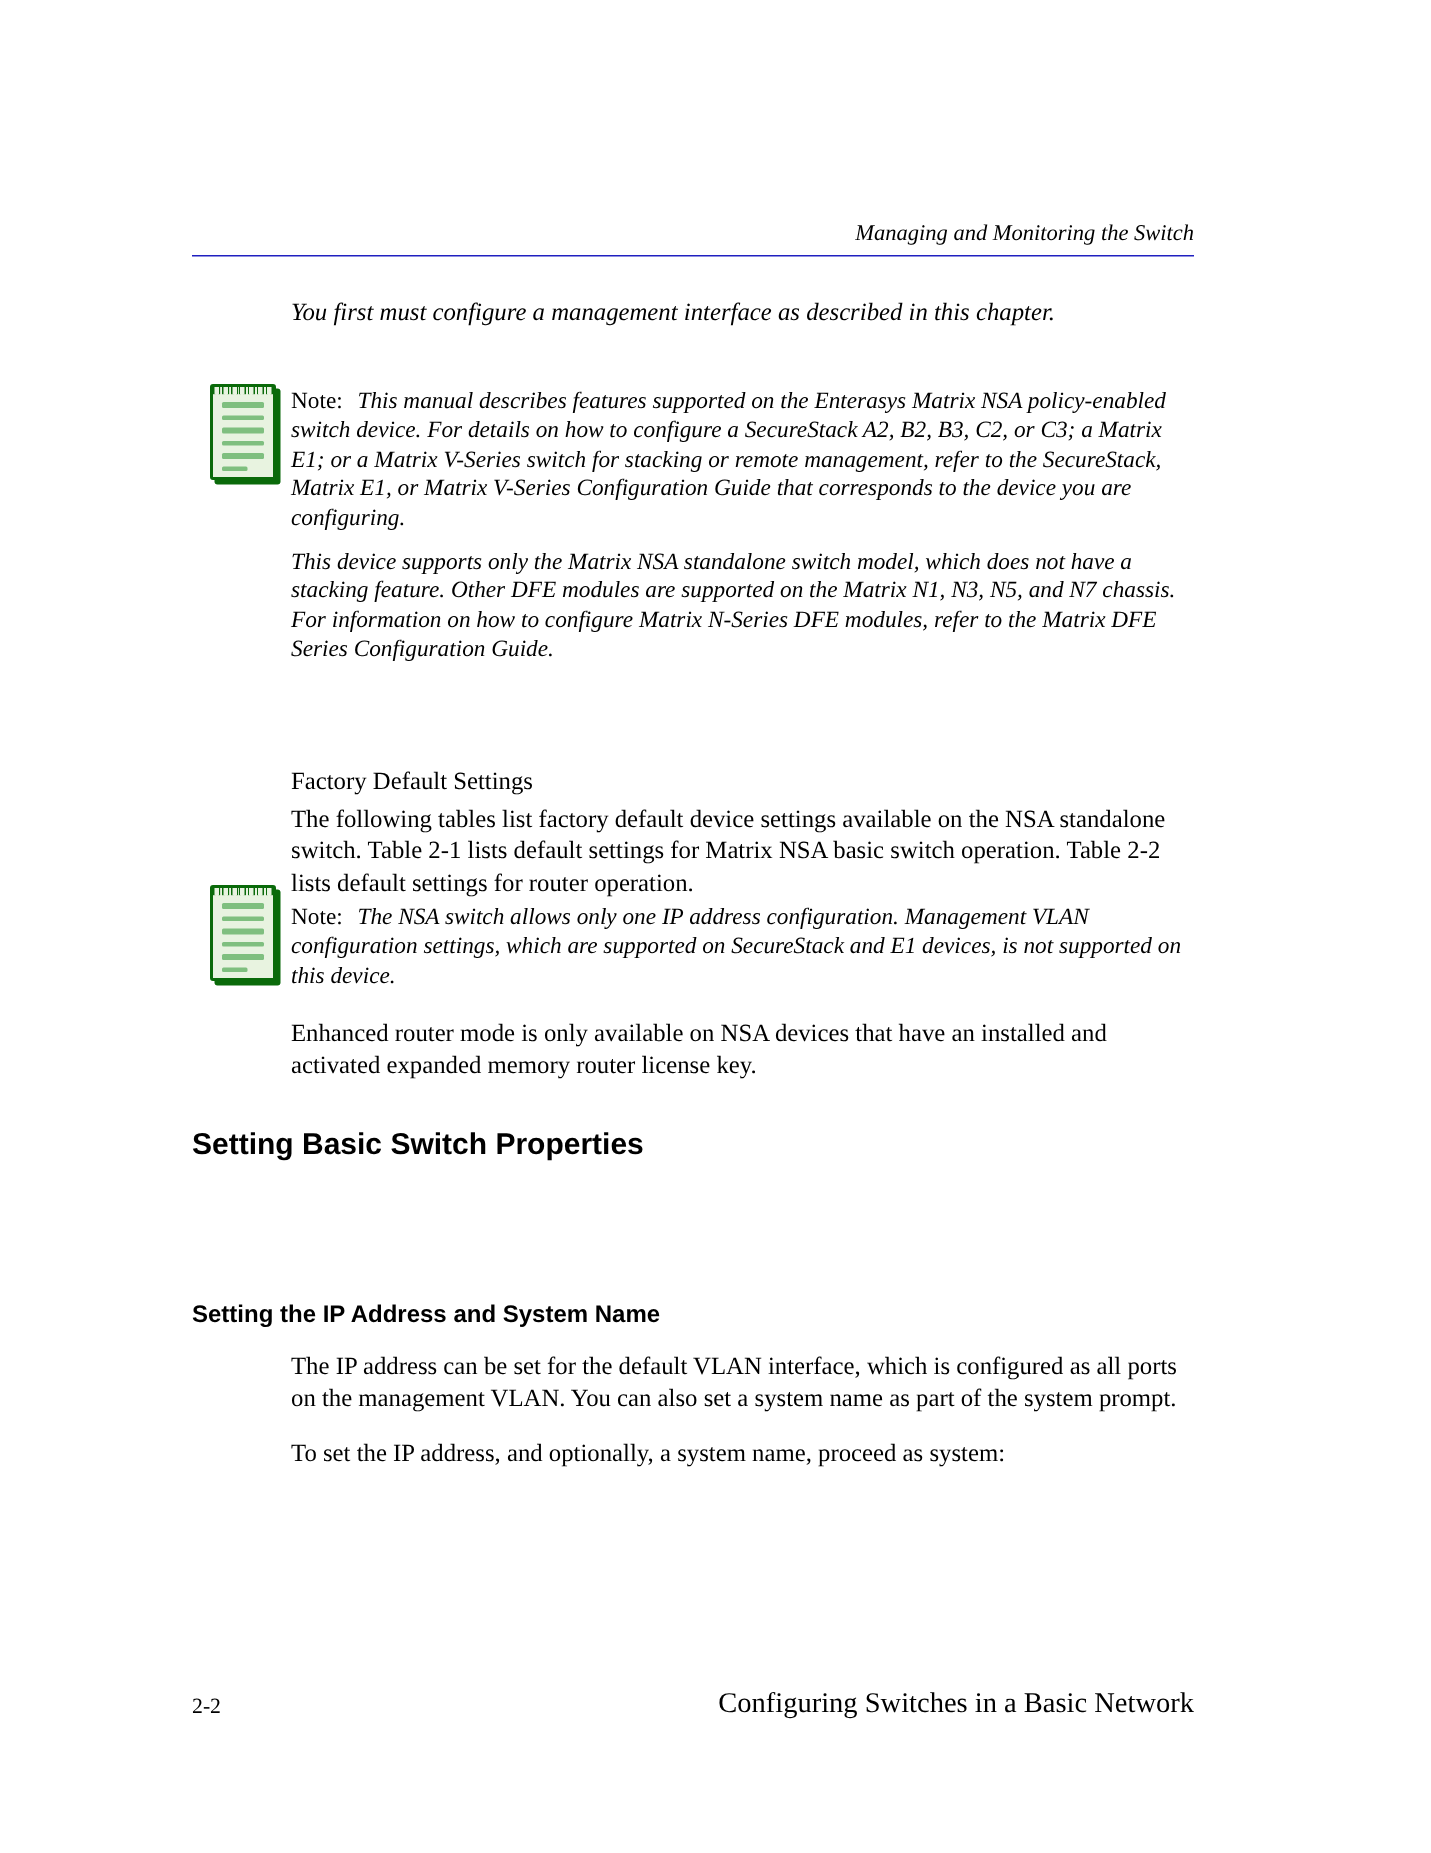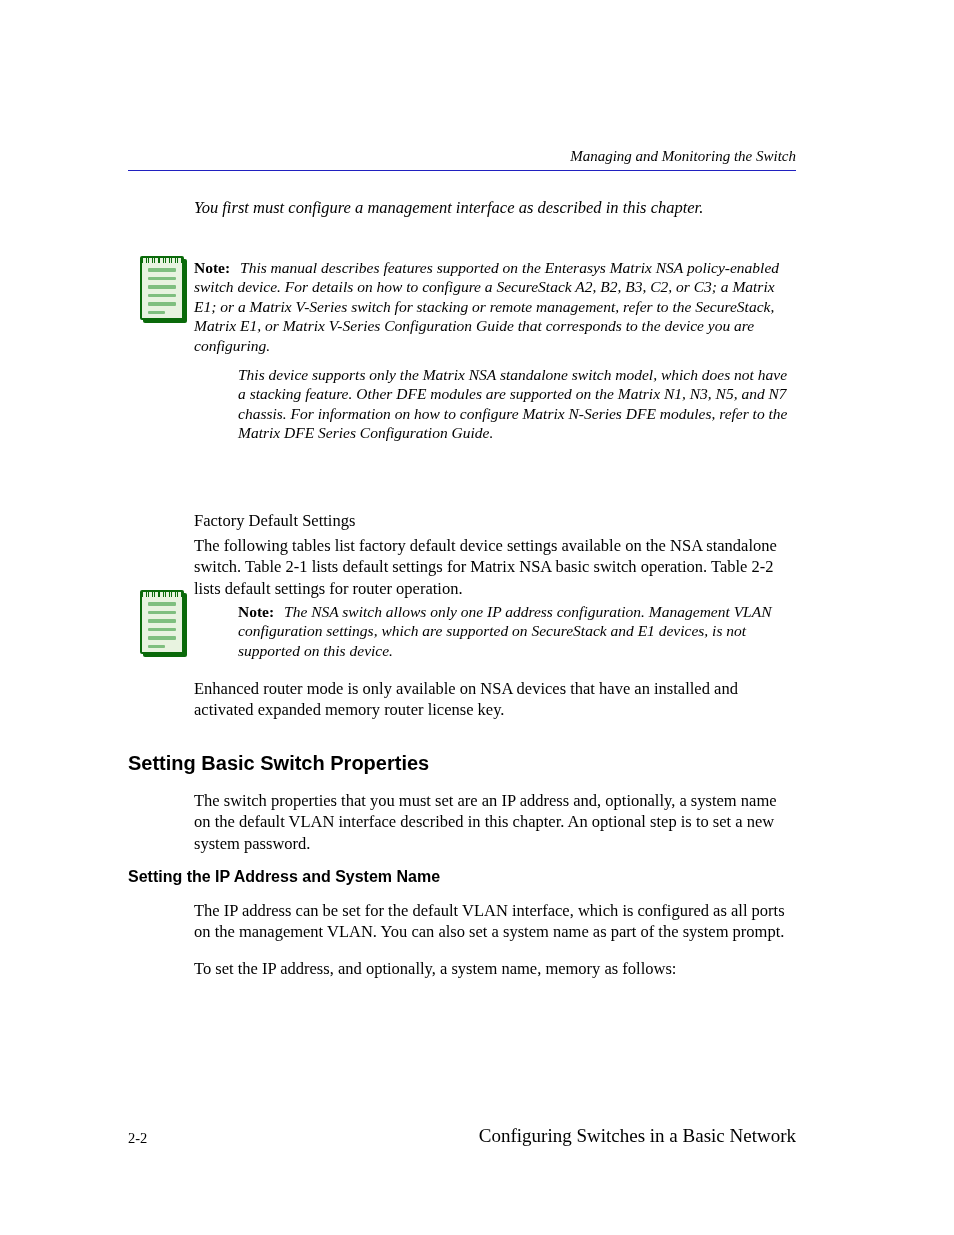--- a/index.html
+++ b/index.html
@@ -94,26 +94,26 @@
 
   .note-block {
     position: absolute;
     left: 194px;
     right: 158px;
     font-size: 15.5px;
     font-style: italic;
     line-height: 1.25;
   }
   .note-block .note-label {
-    font-weight: bold;
+    font-weight: normal;
     font-style: normal;
     margin-right: 6px;
   }
   .note-block p { margin: 0 0 10px 0; }
-  .note-block p:last-child { margin-bottom: 0; margin-left: 44px; }
+  .note-block p:last-child { margin-bottom: 0; }
 
   .para {
     position: absolute;
     left: 194px;
     right: 158px;
     font-size: 16.5px;
     line-height: 1.30;
   }
 
   .section-heading {
@@ -217,24 +217,23 @@
     <p>
       <span class="note-label">Note:</span>
       <span>The NSA switch allows only one IP address configuration. Management VLAN configuration settings, which are supported on SecureStack and E1 devices, is not supported on this device.</span>
     </p>
   </div>
 
   <div class="para" style="top:678px">Enhanced router mode is only available on NSA devices that have an installed and activated expanded memory router license key.</div>
 
   <div class="section-heading" style="top:752px">Setting Basic Switch Properties</div>
 
-  <div class="para" style="top:790px">The switch properties that you must set are an IP address and, optionally, a system name on the default VLAN interface described in this chapter. An optional step is to set a new system password.</div>
 
   <div class="subsection-heading" style="top:868px">Setting the IP Address and System Name</div>
 
   <div class="para" style="top:900px">The IP address can be set for the default VLAN interface, which is configured as all ports on the management VLAN. You can also set a system name as part of the system prompt.</div>
 
-  <div class="para" style="top:958px">To set the IP address, and optionally, a system name, memory as follows:</div>
+  <div class="para" style="top:958px">To set the IP address, and optionally, a system name, proceed as system:</div>
 
   <div class="footer-left">2-2</div>
   <div class="footer-right">Configuring Switches in a Basic Network</div>
 
 </div>
 
 </body></html>

